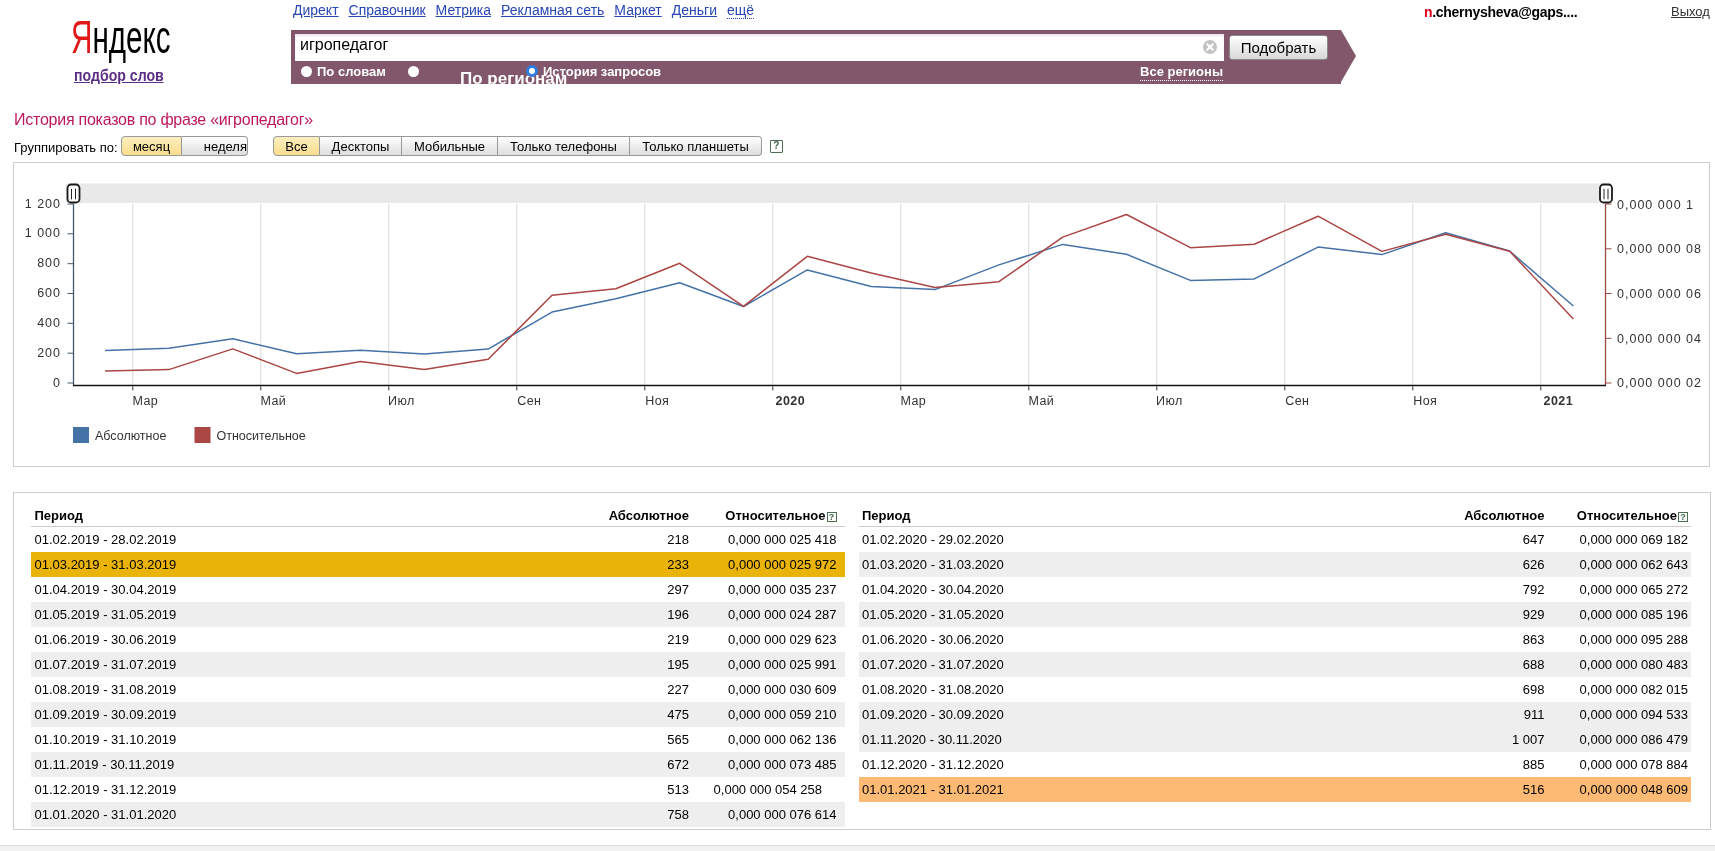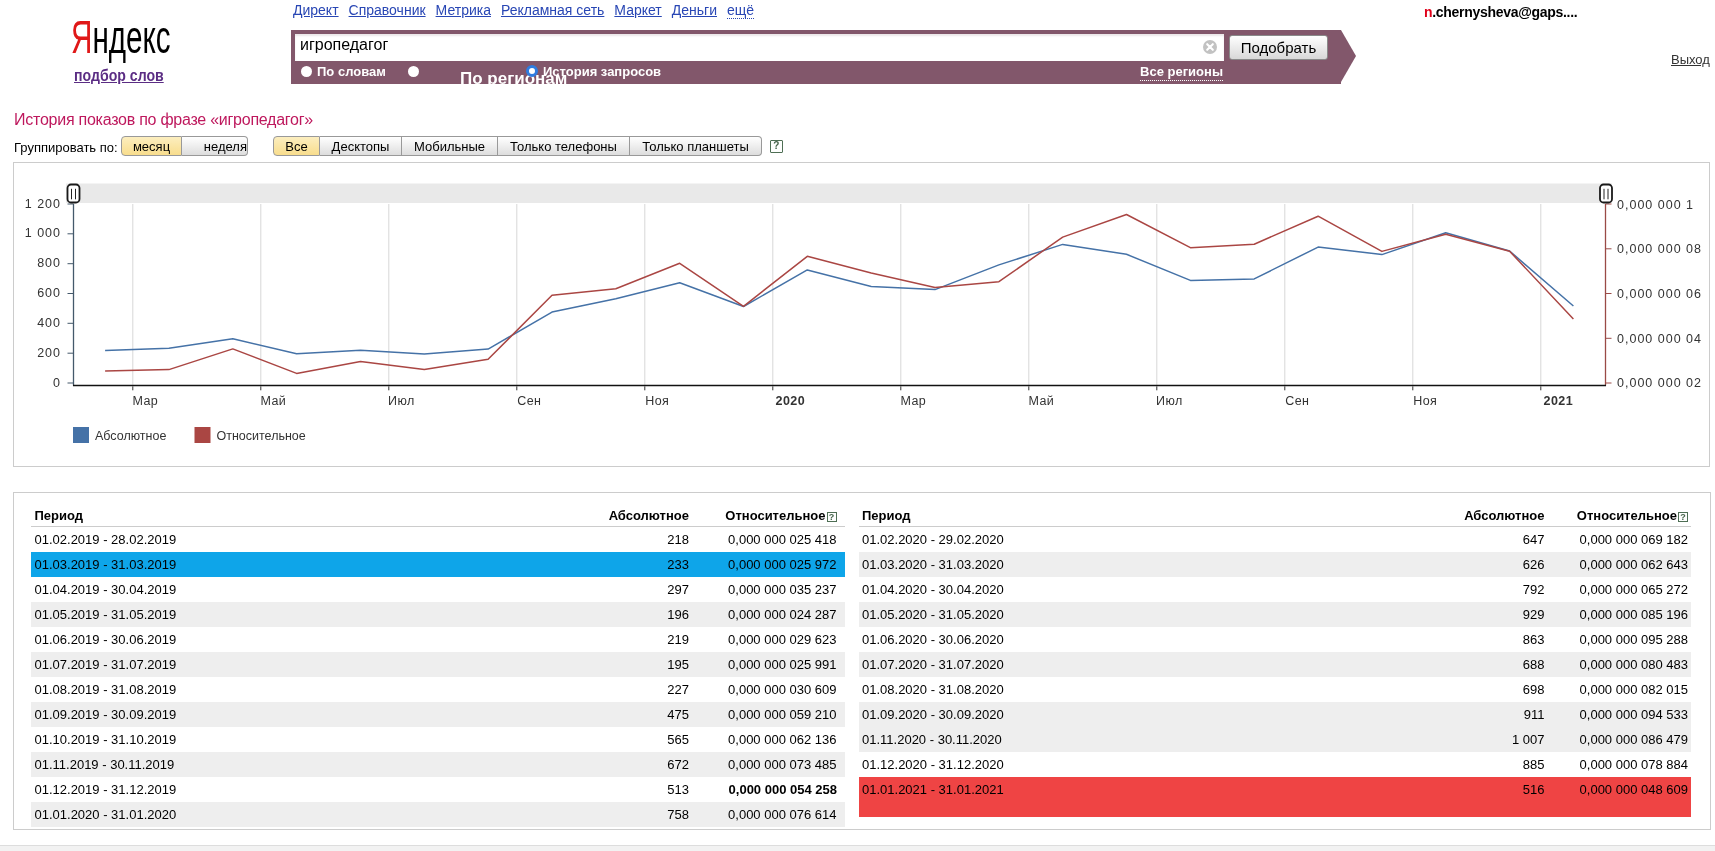--- a/index.html
+++ b/index.html
@@ -14,21 +14,21 @@
 </style>
 </head>
 <body>
 <div id="page">
 
   <div class="abs" style="left:293px;top:2px;font-size:12.5px;">
     <a class="navlink" href="#">Директ</a><span style="display:inline-block;width:10px;"></span><a class="navlink" href="#">Справочник</a><span style="display:inline-block;width:10px;"></span><a class="navlink" href="#">Метрика</a><span style="display:inline-block;width:10px;"></span><a class="navlink" href="#">Рекламная сеть</a><span style="display:inline-block;width:10px;"></span><a class="navlink" href="#">Маркет</a><span style="display:inline-block;width:10px;"></span><a class="navlink" href="#">Деньги</a><span style="display:inline-block;width:10px;"></span><span class="navlink" style="border-bottom:1px dotted #2846b4;">ещё</span>
   </div>
 
   <div class="abs" style="left:1424px;top:4px;font-size:14px;font-weight:bold;color:#000;letter-spacing:-0.3px;"><span style="color:#e0001a;">n</span>.chernysheva@gaps....</div>
-  <div class="abs" style="left:1671px;top:4px;font-size:13px;margin-top:48px;"><a href="#" style="color:#333;">Выход</a></div>
+  <div class="abs" style="left:1671px;top:4px;font-size:13px;"><a href="#" style="color:#333;">Выход</a></div>
 
   <div class="abs" style="left:71px;top:13px;font-size:47px;line-height:47px;color:#000;transform:scaleX(0.63);transform-origin:0 0;white-space:nowrap;"><span style="color:#e01818;">Я</span>ндекс</div>
   <div class="abs" style="left:74px;top:66px;font-size:17px;font-weight:bold;transform:scaleX(0.83);transform-origin:0 0;white-space:nowrap;"><a href="#" style="color:#5b2d84;">подбор слов</a></div>
 
   <div class="abs" style="left:291px;top:30px;width:1050px;height:53.6px;background:#82576b;"></div>
   <div class="abs" style="left:1341px;top:30px;width:0;height:0;border-left:15px solid #82576b;border-top:26.8px solid transparent;border-bottom:26.8px solid transparent;"></div>
   <div class="abs" style="left:295px;top:34.4px;width:929px;height:26.4px;background:#fff;box-shadow:inset 0 2px 2px rgba(60,20,40,0.10);"></div>
   <div class="abs" style="left:300px;top:36px;font-size:16px;color:#000;">игропедагог</div>
 
   <div class="abs" style="left:1203px;top:40px;width:14px;height:14px;border-radius:50%;background:#c2c2c2;">
@@ -143,21 +143,21 @@
 <div style="position:relative;height:21px;border-bottom:1px solid #ccc;">
         <span class="rowdate" style="font-weight:bold;line-height:21px;">Период</span>
         <span class="r" style="right:156px;font-weight:bold;line-height:21px;">Абсолютное</span>
         <span class="r" style="right:8.5px;font-weight:bold;line-height:21px;">Относительное<span style="display:inline-block;vertical-align:0px;margin-left:1px;width:8px;height:8px;border:1.5px solid #4e6e54;background:#fdfefd;text-align:center;font-size:9px;line-height:8.5px;color:#44634a;">?</span></span>
       </div>
 <div style="position:relative;height:25px;line-height:25px;">
         <span class="rowdate">01.02.2019 - 28.02.2019</span>
         <span class="r" style="right:156px;line-height:25px;">218</span>
         <span class="r" style="right:8.5px;line-height:25px;">0,000 000 025 418</span>
       </div>
-<div style="position:relative;height:25px;line-height:25px;background:#0ea5e9;">
+<div style="position:relative;height:25px;line-height:25px;background:#eab308;">
         <span class="rowdate">01.03.2019 - 31.03.2019</span>
         <span class="r" style="right:156px;line-height:25px;">233</span>
         <span class="r" style="right:8.5px;line-height:25px;">0,000 000 025 972</span>
       </div>
 <div style="position:relative;height:25px;line-height:25px;">
         <span class="rowdate">01.04.2019 - 30.04.2019</span>
         <span class="r" style="right:156px;line-height:25px;">297</span>
         <span class="r" style="right:8.5px;line-height:25px;">0,000 000 035 237</span>
       </div>
 <div style="position:relative;height:25px;line-height:25px;background:#eee;">
@@ -191,21 +191,21 @@
         <span class="r" style="right:8.5px;line-height:25px;">0,000 000 062 136</span>
       </div>
 <div style="position:relative;height:25px;line-height:25px;background:#eee;">
         <span class="rowdate">01.11.2019 - 30.11.2019</span>
         <span class="r" style="right:156px;line-height:25px;">672</span>
         <span class="r" style="right:8.5px;line-height:25px;">0,000 000 073 485</span>
       </div>
 <div style="position:relative;height:25px;line-height:25px;">
         <span class="rowdate">01.12.2019 - 31.12.2019</span>
         <span class="r" style="right:156px;line-height:25px;">513</span>
-        <span class="r" style="right:8px;line-height:25px;font-weight:bold;">0,000 000 054 258</span>
+        <span class="r" style="right:23px;line-height:25px;">0,000 000 054 258</span>
       </div>
 <div style="position:relative;height:25px;line-height:25px;background:#eee;">
         <span class="rowdate">01.01.2020 - 31.01.2020</span>
         <span class="r" style="right:156px;line-height:25px;">758</span>
         <span class="r" style="right:8.5px;line-height:25px;">0,000 000 076 614</span>
       </div>
 </div>
   <div id="t2" class="abs" style="left:858.5px;top:505px;width:832px;font-size:13px;color:#000;">
 <div style="position:relative;height:21px;border-bottom:1px solid #ccc;">
         <span class="rowdate" style="font-weight:bold;line-height:21px;">Период</span>
@@ -255,21 +255,21 @@
 <div style="position:relative;height:25px;line-height:25px;background:#eee;">
         <span class="rowdate">01.11.2020 - 30.11.2020</span>
         <span class="r" style="right:146px;line-height:25px;">1 007</span>
         <span class="r" style="right:2.5px;line-height:25px;">0,000 000 086 479</span>
       </div>
 <div style="position:relative;height:25px;line-height:25px;">
         <span class="rowdate">01.12.2020 - 31.12.2020</span>
         <span class="r" style="right:146px;line-height:25px;">885</span>
         <span class="r" style="right:2.5px;line-height:25px;margin-left:20px;">0,000 000 078 884</span>
       </div>
-<div style="position:relative;height:40px;line-height:25px;background:#ef4444;">
+<div style="position:relative;height:25px;line-height:25px;background:#fdba74;">
         <span class="rowdate">01.01.2021 - 31.01.2021</span>
         <span class="r" style="right:146px;line-height:25px;">516</span>
         <span class="r" style="right:2.5px;line-height:25px;">0,000 000 048 609</span>
       </div>
 </div>
 
   <div class="abs" style="left:0;top:845px;width:1715px;height:6px;background:#f2f2f2;border-top:1px solid #ddd;"></div>
 </div>
 
 </body></html>

